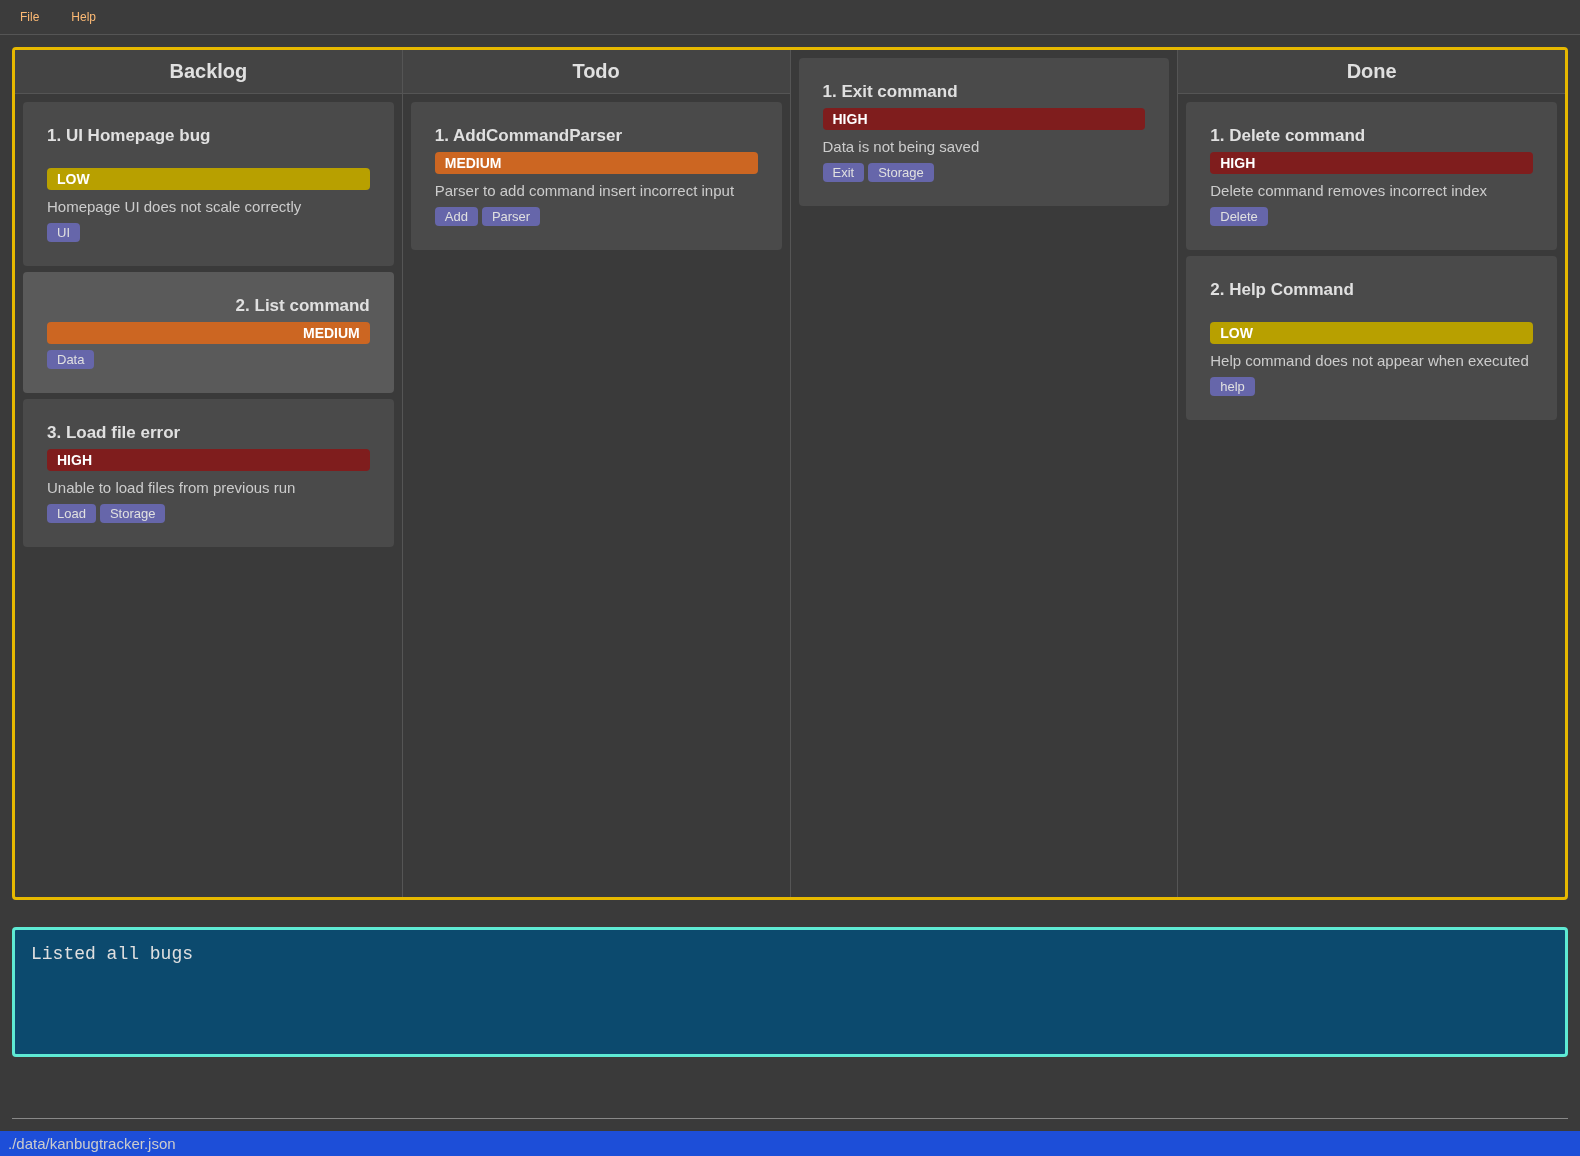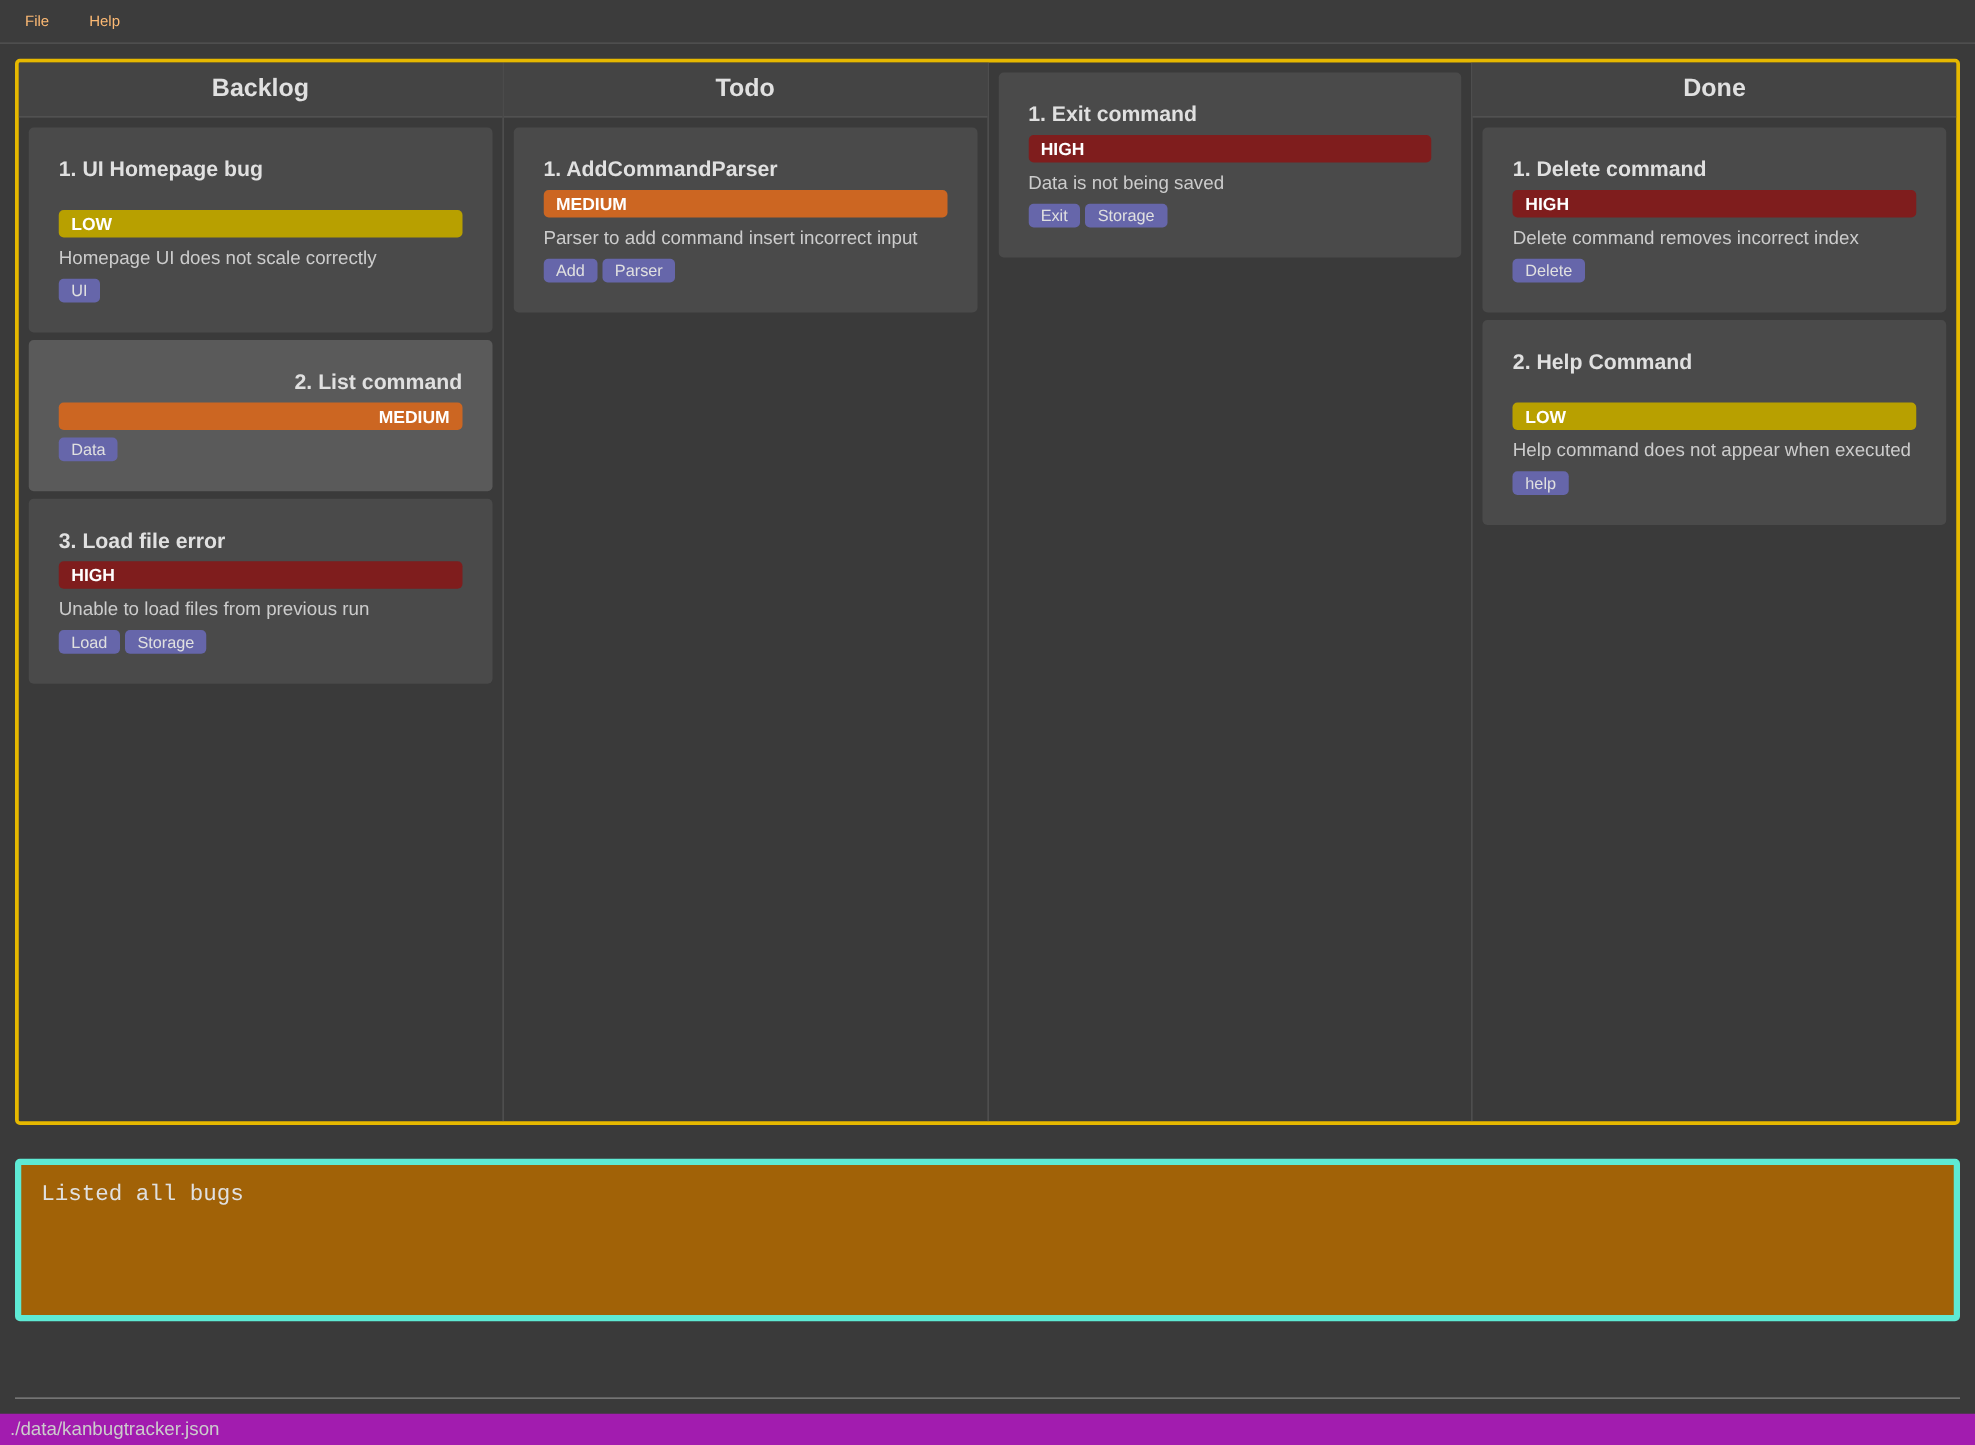--- a/index.html
+++ b/index.html
@@ -137,23 +137,23 @@
     .tag {
       background: #6666aa;
       color: #e0e0e0;
       padding: 2px 10px;
       border-radius: 4px;
       font-size: 13px;
     }
 
     
     #output-area {
-      border: 5px solid #5eead4;
-      border-radius: 4px;
-      background: #a16207;
+      border: 3px solid #5eead4;
+      border-radius: 4px;
+      background: #0c4a6e;
       padding: 14px 16px;
       min-height: 130px;
       max-height: 160px;
       flex-shrink: 0;
     }
 
     #output-text {
       font-family: 'Courier New', monospace;
       font-size: 18px;
       color: #e0e0e0;
@@ -176,21 +176,21 @@
       padding: 4px 2px;
       caret-color: #e0e0e0;
     }
 
     
     #status-bar {
       flex-shrink: 0;
       padding: 4px 8px;
       font-size: 15px;
       color: #cccccc;
-      background: #a21caf;
+      background: #1d4ed8;
     }
   </style>
 </head>
 <body>
 
 <div id="menu-bar">
 <div class="menu-item">File</div>
     <div class="menu-item">Help</div>
   </div>
 

